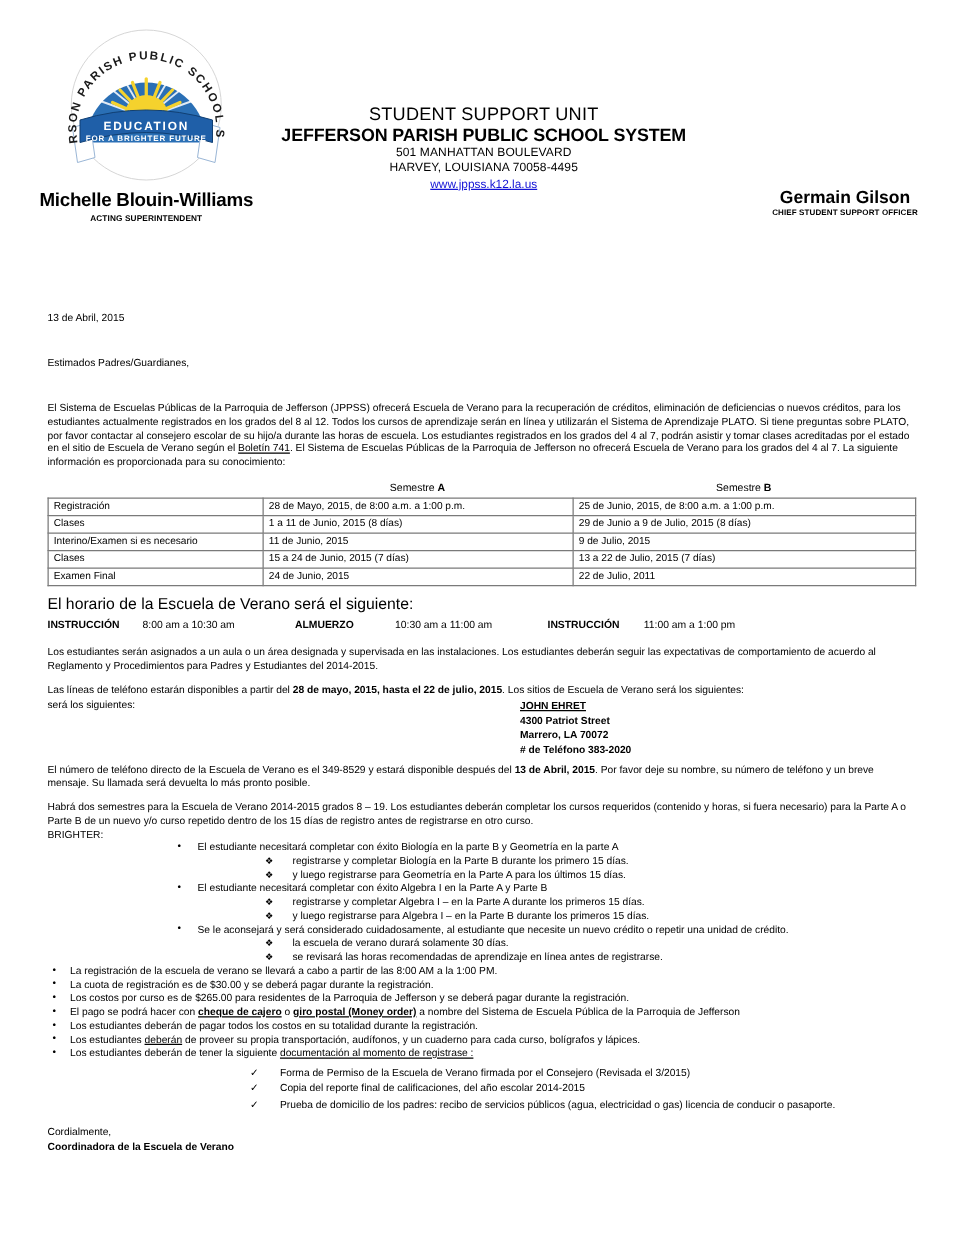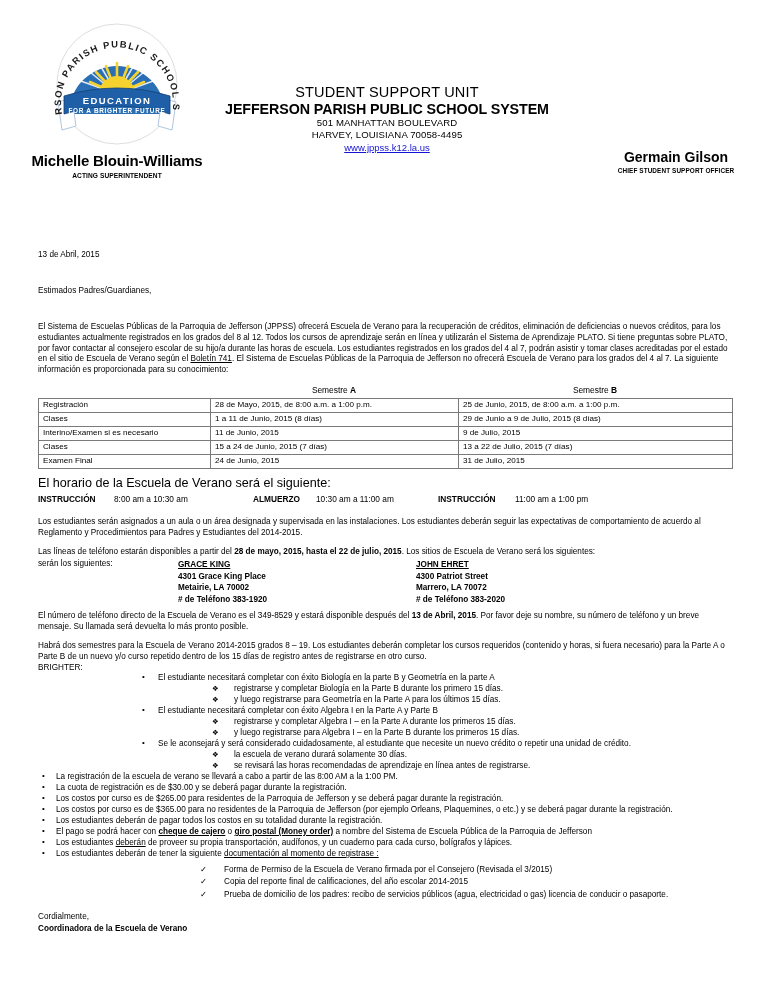--- a/index.html
+++ b/index.html
@@ -170,21 +170,21 @@
   }
   .times-row {
     position: relative;
     height: 13px;
     margin-bottom: 10px;
     font-size: 8.3px;
   }
   .t-lab { font-weight: bold; }
   .tb1 { position: absolute; left: 0; }
   .tb1v { position: absolute; left: 76px; }
-  .tb2 { position: absolute; left: 215px; }
+  .tb2 { position: absolute; left: 198px; }
   .tb2v { position: absolute; left: 278px; }
   .tb3 { position: absolute; left: 400px; }
   .tb3v { position: absolute; left: 477px; }
 
   
   .sites {
     position: relative;
     margin: 1px 0 4px 0;
     height: 48px;
   }
@@ -378,47 +378,41 @@
           <td>9 de Julio, 2015</td>
         </tr>
         <tr>
           <td>Clases</td>
           <td>15 a 24 de Junio, 2015  (7 días)</td>
           <td>13 a 22 de Julio, 2015  (7 días)</td>
         </tr>
         <tr>
           <td>Examen Final</td>
           <td>24 de Junio, 2015</td>
-          <td>31 de Julio, 2015</td>
+          <td>22 de Julio, 2011</td>
         </tr>
       </tbody>
     </table>
 
     <div class="horario-title">El horario de la Escuela de Verano será el siguiente:</div>
     <div class="times-row">
       <span class="tb1 t-lab">INSTRUCCIÓN</span>
       <span class="tb1v">8:00 am a 10:30 am</span>
       <span class="tb2 t-lab">ALMUERZO</span>
       <span class="tb2v">10:30 am a 11:00 am</span>
       <span class="tb3 t-lab">INSTRUCCIÓN</span>
       <span class="tb3v">11:00 am a 1:00 pm</span>
     </div>
 
     <p class="para">Los estudiantes serán asignados a un aula o un área designada y supervisada en las instalaciones.  Los estudiantes deberán seguir las expectativas de comportamiento de acuerdo al Reglamento y Procedimientos para Padres y Estudiantes del 2014-2015.</p>
 
     <p class="para" style="margin-bottom:0"><span>Las líneas de teléfono estarán disponibles a partir del </span><span class="b">28 de mayo, 2015, hasta el 22 de julio, 2015</span><span>. Los sitios de Escuela de Verano será los siguientes:</span></p>
 
     <div class="sites">
-      <span class="sites-lead">serán los siguientes:</span>
-      <div class="site-col site-a">
-        <div class="site-name">GRACE KING</div>
-        <div>4301 Grace King Place</div>
-        <div>Metairie, LA 70002</div>
-        <div># de Teléfono 383-1920</div>
-      </div>
+      <span class="sites-lead">será los siguientes:</span>
       <div class="site-col site-b">
         <div class="site-name">JOHN EHRET</div>
         <div>4300 Patriot Street</div>
         <div>Marrero, LA 70072</div>
         <div># de Teléfono 383-2020</div>
       </div>
     </div>
 
     <p class="para"><span>El número de teléfono directo de la Escuela de Verano es el 349-8529 y estará disponible después del  </span><span class="b">13 de Abril, 2015</span><span>.  Por favor deje su nombre, su número de teléfono  y un breve mensaje.  Su llamada será devuelta lo más pronto posible.</span></p>
 
@@ -448,23 +442,22 @@
             <li>se revisará las horas recomendadas de aprendizaje en línea antes de registrarse.</li>
           </ul>
         </li>
       </ul>
     </div>
 
     <ul class="lv1 main-list">
       <li>La registración de la escuela de verano se llevará a cabo a partir de las  8:00 AM a la 1:00 PM.</li>
       <li>La cuota de registración es de $30.00 y se deberá pagar durante la registración.</li>
       <li>Los costos por curso es de $265.00 para residentes de la Parroquia de Jefferson y se deberá pagar durante la registración.</li>
-      <li>Los costos por curso es de $365.00 para no residentes de la Parroquia de Jefferson (por ejemplo Orleans, Plaquemines, o etc.) y se deberá pagar durante la registración.</li>
+      <li><span>El pago se podrá hacer con </span><span class="bu">cheque de cajero</span><span> o </span><span class="bu">giro postal (Money order)</span><span> a nombre del Sistema de Escuela Pública de la Parroquia de Jefferson</span></li>
       <li>Los estudiantes deberán de pagar todos los costos en su totalidad durante la registración.</li>
-      <li><span>El pago se podrá hacer con </span><span class="bu">cheque de cajero</span><span> o </span><span class="bu">giro postal (Money order)</span><span> a nombre del Sistema de Escuela Pública de la Parroquia de Jefferson</span></li>
       <li><span>Los estudiantes </span><span class="u">deberán</span><span> de proveer su propia transportación, audífonos, y un cuaderno para cada curso, bolígrafos y lápices.</span></li>
       <li><span>Los estudiantes deberán de tener la siguiente </span><span class="u">documentación al momento de registrase :</span></li>
     </ul>
 
     <ul class="lv3">
       <li>Forma de Permiso de la Escuela de Verano firmada por el Consejero (Revisada el 3/2015)</li>
       <li>Copia del reporte final de calificaciones, del año escolar 2014-2015</li>
       <li>Prueba de domicilio de los padres: recibo de servicios públicos (agua, electricidad o gas) licencia de conducir o pasaporte.</li>
     </ul>
 

